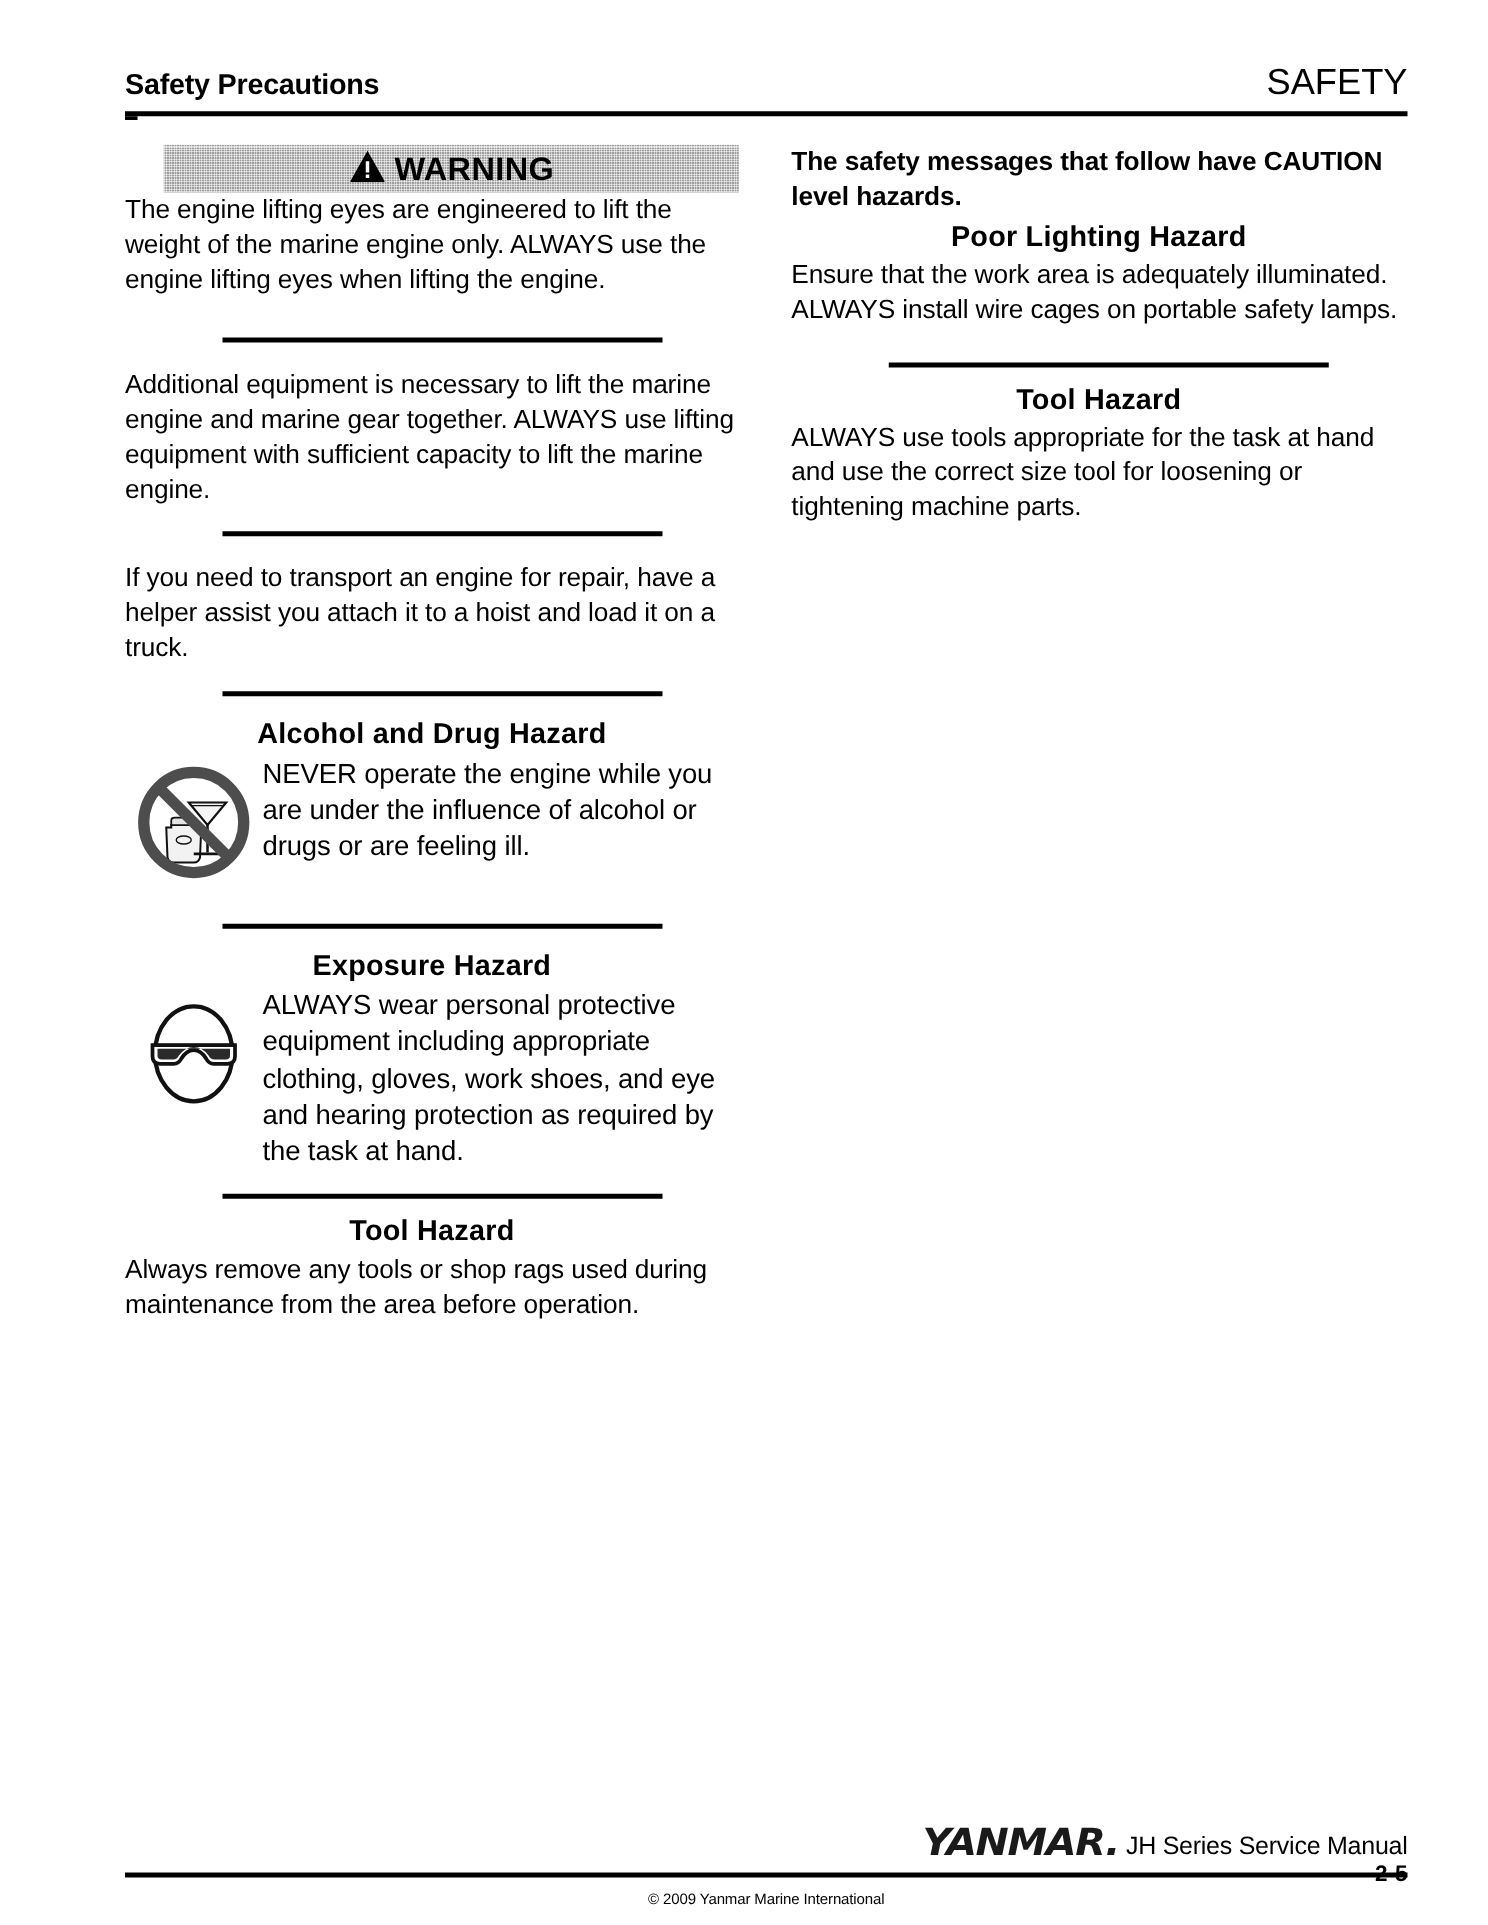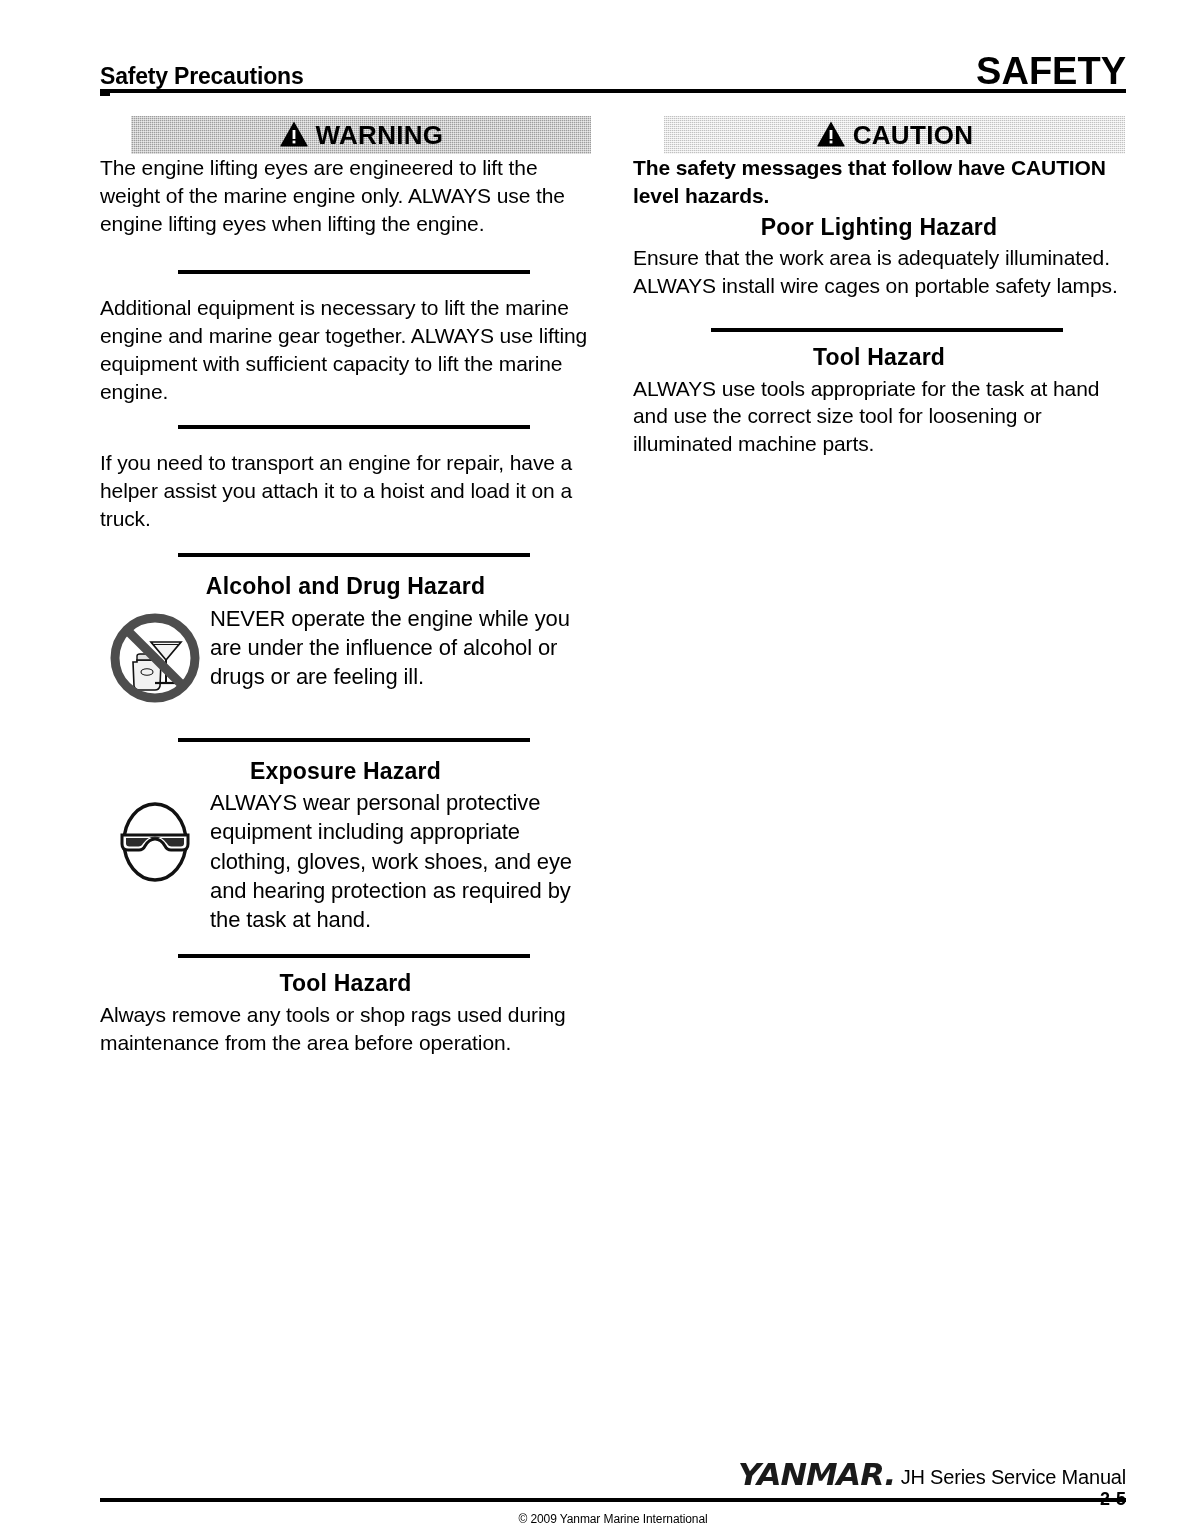--- a/index.html
+++ b/index.html
@@ -32,22 +32,22 @@
     display: flex;
     align-items: baseline;
     justify-content: space-between;
   }
   .header-left {
     font-size: 23px;
     font-weight: bold;
     letter-spacing: -0.2px;
   }
   .header-right {
-    font-size: 38px;
-    font-weight: bold;
+    font-size: 29px;
+    font-weight: normal;
     letter-spacing: 0px;
   }
   .header-rule {
     position: absolute;
     left: 100px;
     top: 77px;
     width: 1026px;
     height: 4px;
     background: #000;
   }
@@ -299,43 +299,31 @@
     <div class="divider divider-left"></div>
     <div class="sp-8"></div>
 
     <div class="hz-title">Tool Hazard</div>
     <p class="body-text">Always remove any tools or shop rags used during maintenance from the area before operation.</p>
 
   </div>
 
   <div class="col col-right">
 
-    <div class="banner banner-caution">
-      <div class="banner-inner">
-        <span class="tri-icon">
-          <svg width="30" height="27" viewBox="0 0 30 27">
-            <path d="M15 1.5 L28.5 25.5 Q29.2 26.5 28 26.5 L2 26.5 Q0.8 26.5 1.5 25.5 Z" fill="#000"></path>
-            <rect x="13.6" y="10" width="2.8" height="9" fill="#fff"></rect>
-            <rect x="13.6" y="20.6" width="2.8" height="2.8" fill="#fff"></rect>
-          </svg>
-        </span>
-        <span class="banner-label">CAUTION</span>
-      </div>
-    </div>
 
     <p class="body-text bold">The safety messages that follow have CAUTION level hazards.</p>
 
     <div class="hz-title">Poor Lighting Hazard</div>
     <p class="body-text">Ensure that the work area is adequately illuminated. ALWAYS install wire cages on portable safety lamps.</p>
     <div class="sp-28"></div>
     <div class="divider divider-right"></div>
     <div class="sp-8"></div>
 
     <div class="hz-title">Tool Hazard</div>
-    <p class="body-text">ALWAYS use tools appropriate for the task at hand and use the correct size tool for loosening or illuminated machine parts.</p>
+    <p class="body-text">ALWAYS use tools appropriate for the task at hand and use the correct size tool for loosening or tightening machine parts.</p>
 
   </div>
 
   <div class="footer">
     <div class="footer-top">
       <div class="footer-left">
         <div class="yanmar-logo">YANMAR.</div>
         <div class="footer-manual">JH Series Service Manual</div>
       </div>
       <div class="footer-page">2-5</div>

